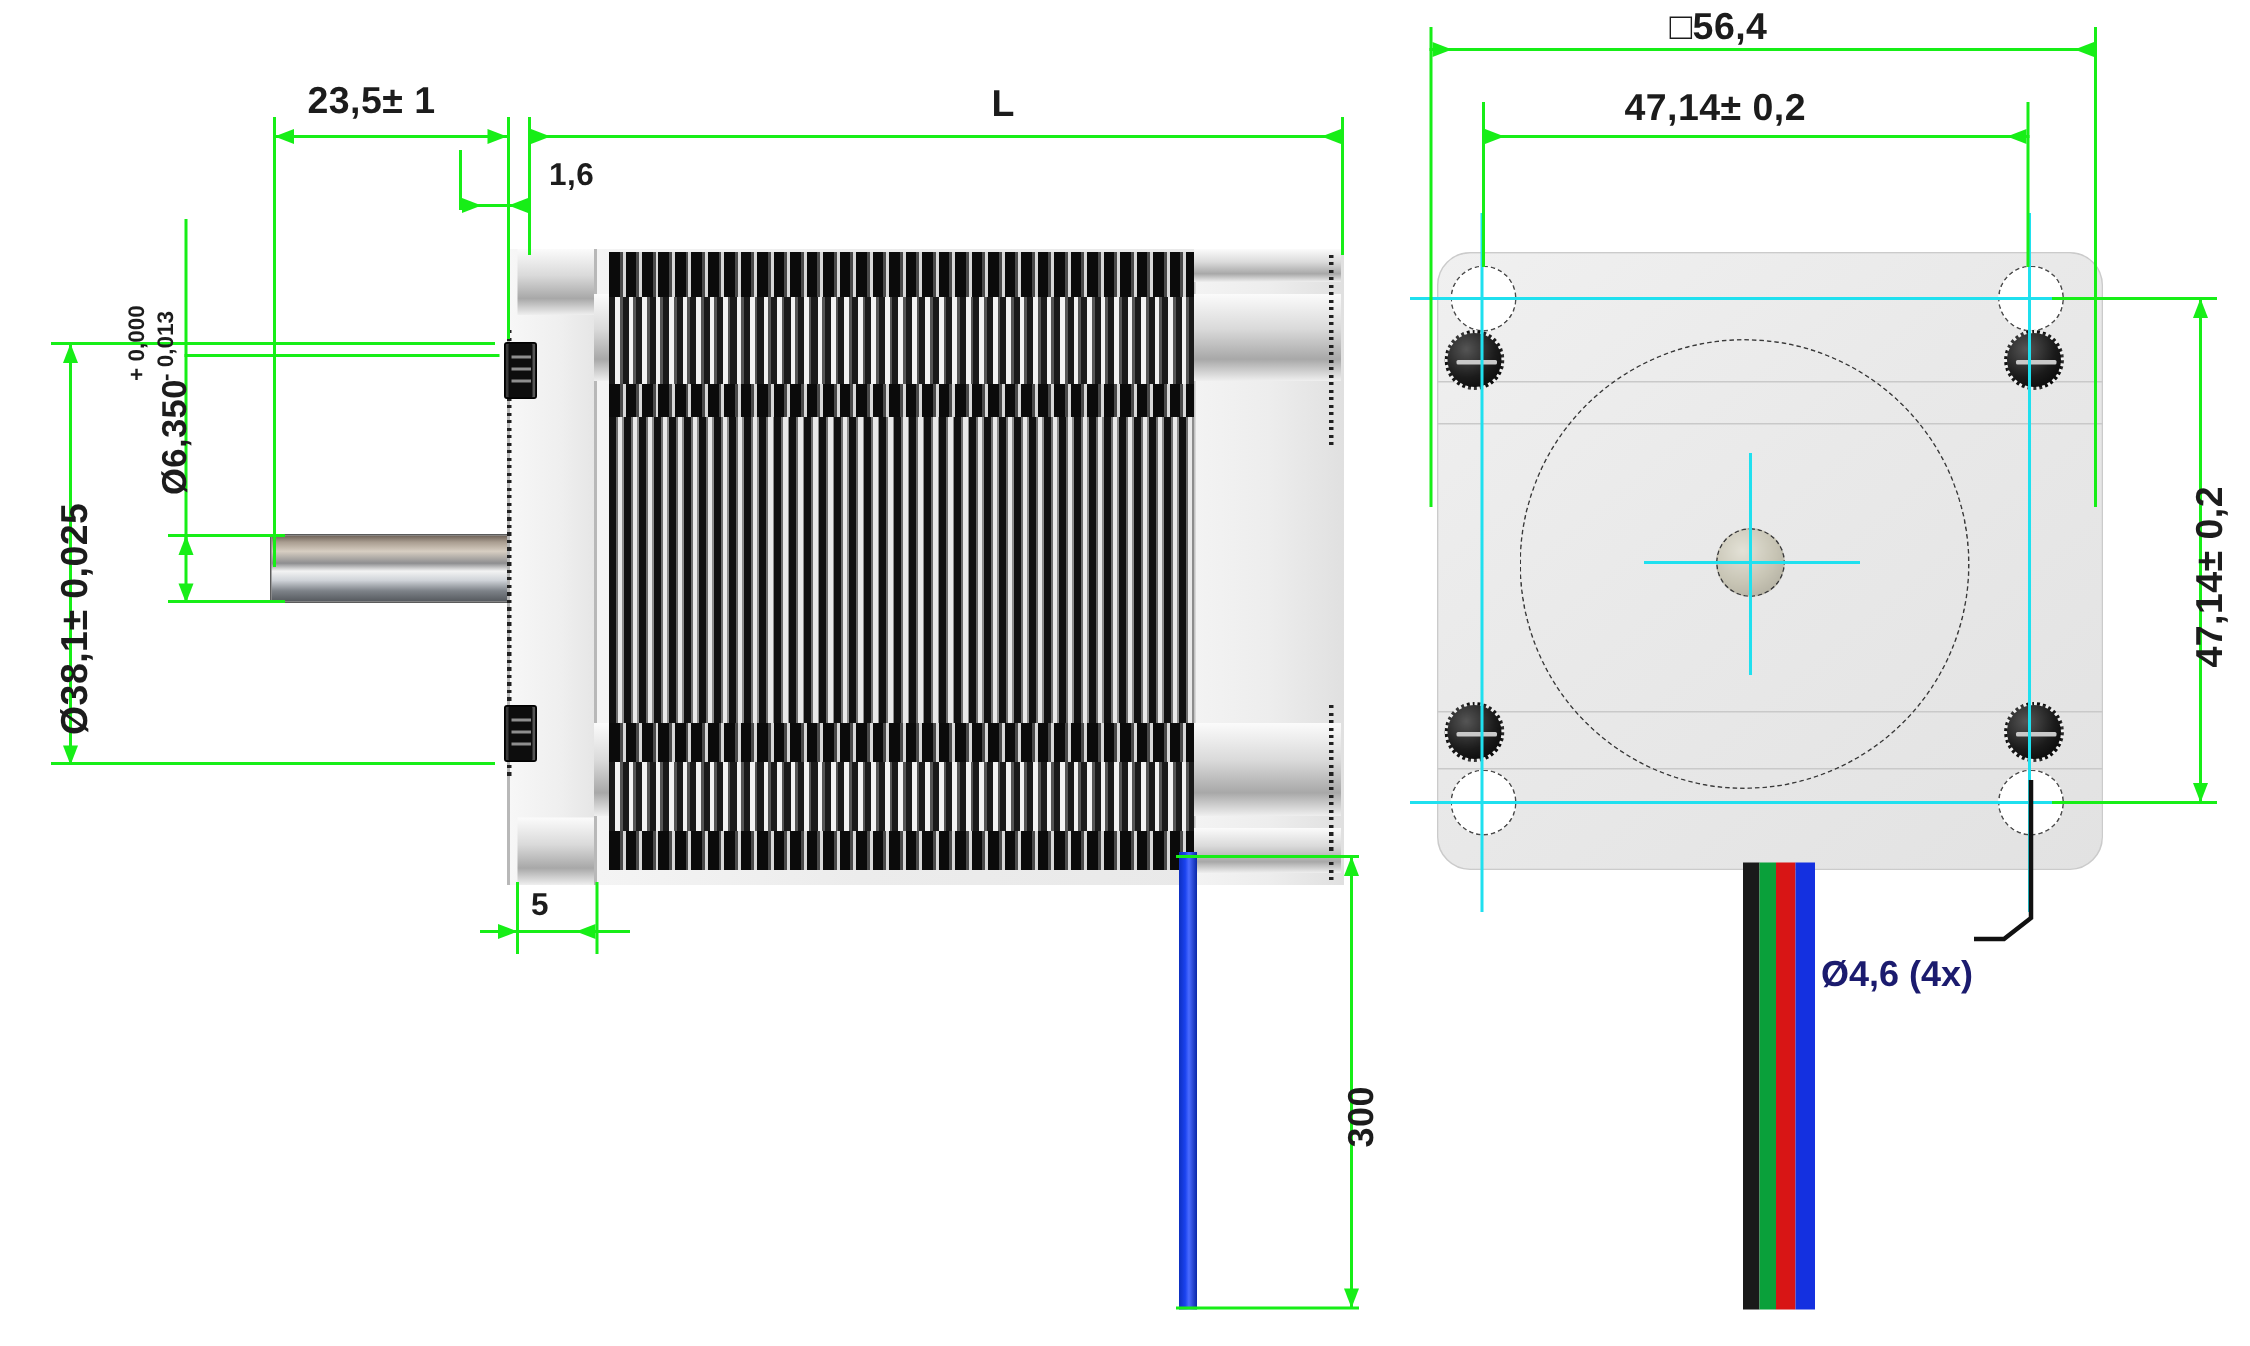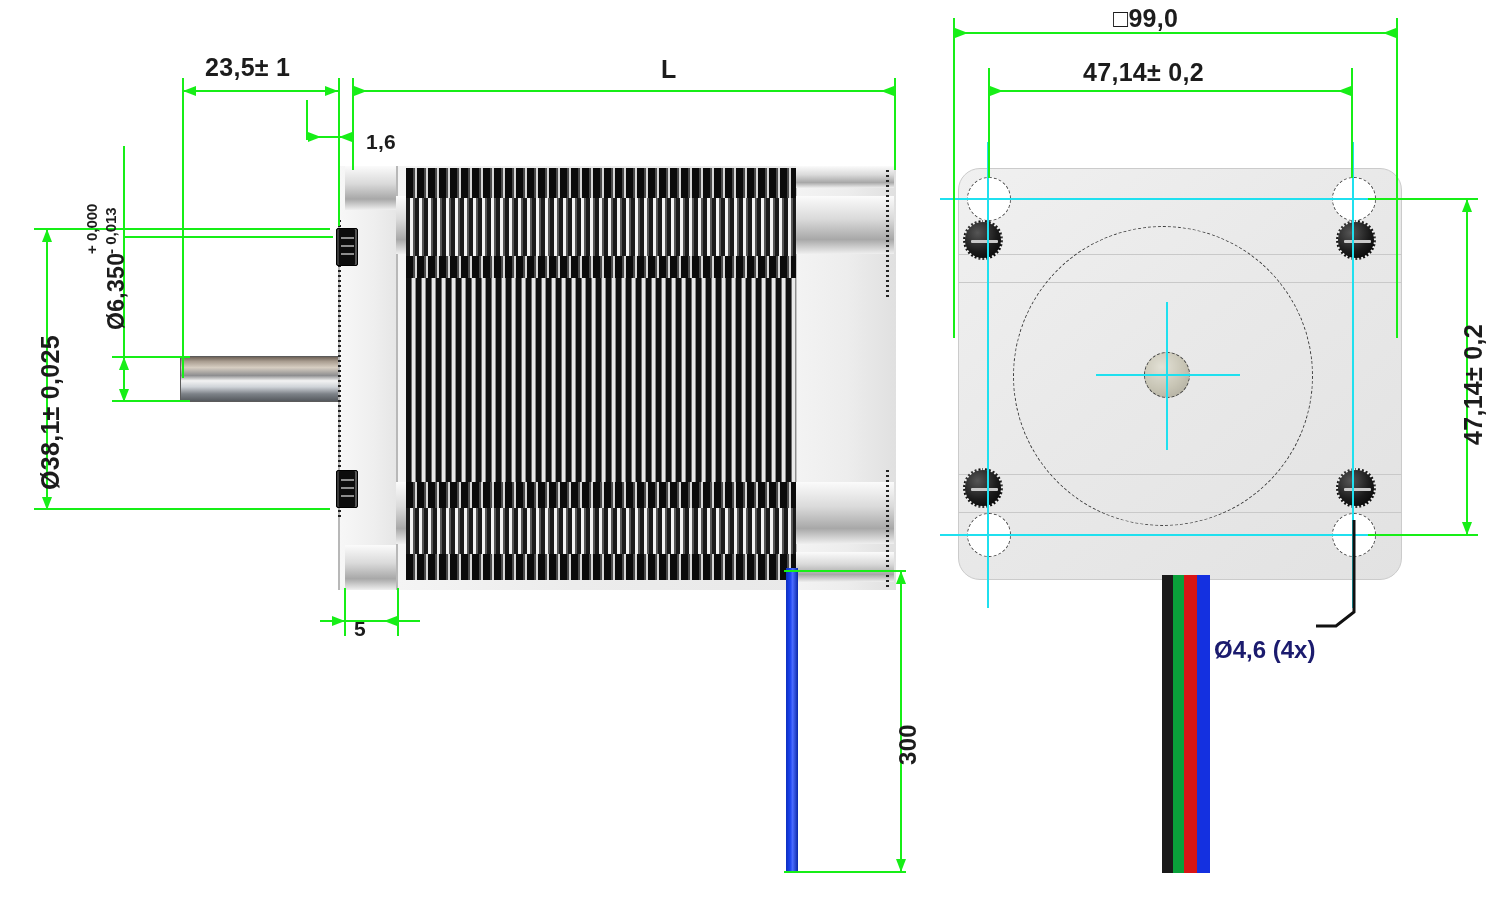--- a/index.html
+++ b/index.html
@@ -26,21 +26,21 @@
 
   .dim-text {
     position: absolute;
     color: #1c1c1c;
     font-size: 25px;
     font-weight: 700;
     letter-spacing: .3px;
     white-space: nowrap;
     font-family: "Liberation Sans", sans-serif;
   }
-  .dim-text.small { font-size: 21px; margin-top: 25px; }
+  .dim-text.small { font-size: 21px; }
   .dim-text.rot   { transform-origin: 0 0; }
 
   .tol-stack {
     position: absolute;
     font-size: 15px;
     font-weight: 700;
     color: #1c1c1c;
     line-height: 1.05;
     white-space: nowrap;
   }
@@ -323,21 +323,21 @@
       <path d="M64 0 L64 92 L46 106 L26 106" fill="none" stroke="#111" stroke-width="3"></path>
     </svg>
     <div class="note-text" style="left:1214px; top:636px;">Ø4,6 (4x)</div>
   </div>
 
   <div class="ext-line dim-v abs" style="left:953px; top:18px; height:320px;"></div>
   <div class="ext-line dim-v abs" style="left:1396px; top:18px; height:320px;"></div>
   <div class="dim-line dim-h abs" style="left:953px; top:32px; width:445px;"></div>
   <div class="arw arw-r" style="left:955px; top:28px;"></div>
   <div class="arw arw-l" style="left:1383px; top:28px;"></div>
-  <div class="dim-text" style="left:1113px; top:4px;">□99,0</div>
+  <div class="dim-text" style="left:1113px; top:4px;">□56,4</div>
 
   <div class="ext-line dim-v abs" style="left:988px; top:68px; height:110px;"></div>
   <div class="ext-line dim-v abs" style="left:1351px; top:68px; height:110px;"></div>
   <div class="dim-line dim-h abs" style="left:988px; top:90px; width:365px;"></div>
   <div class="arw arw-r" style="left:990px; top:86px;"></div>
   <div class="arw arw-l" style="left:1338px; top:86px;"></div>
   <div class="dim-text" style="left:1083px; top:58px;">47,14± 0,2</div>
 
   <div class="ext-line dim-h abs" style="left:1368px; top:198px; width:110px;"></div>
   <div class="ext-line dim-h abs" style="left:1368px; top:534px; width:110px;"></div>

